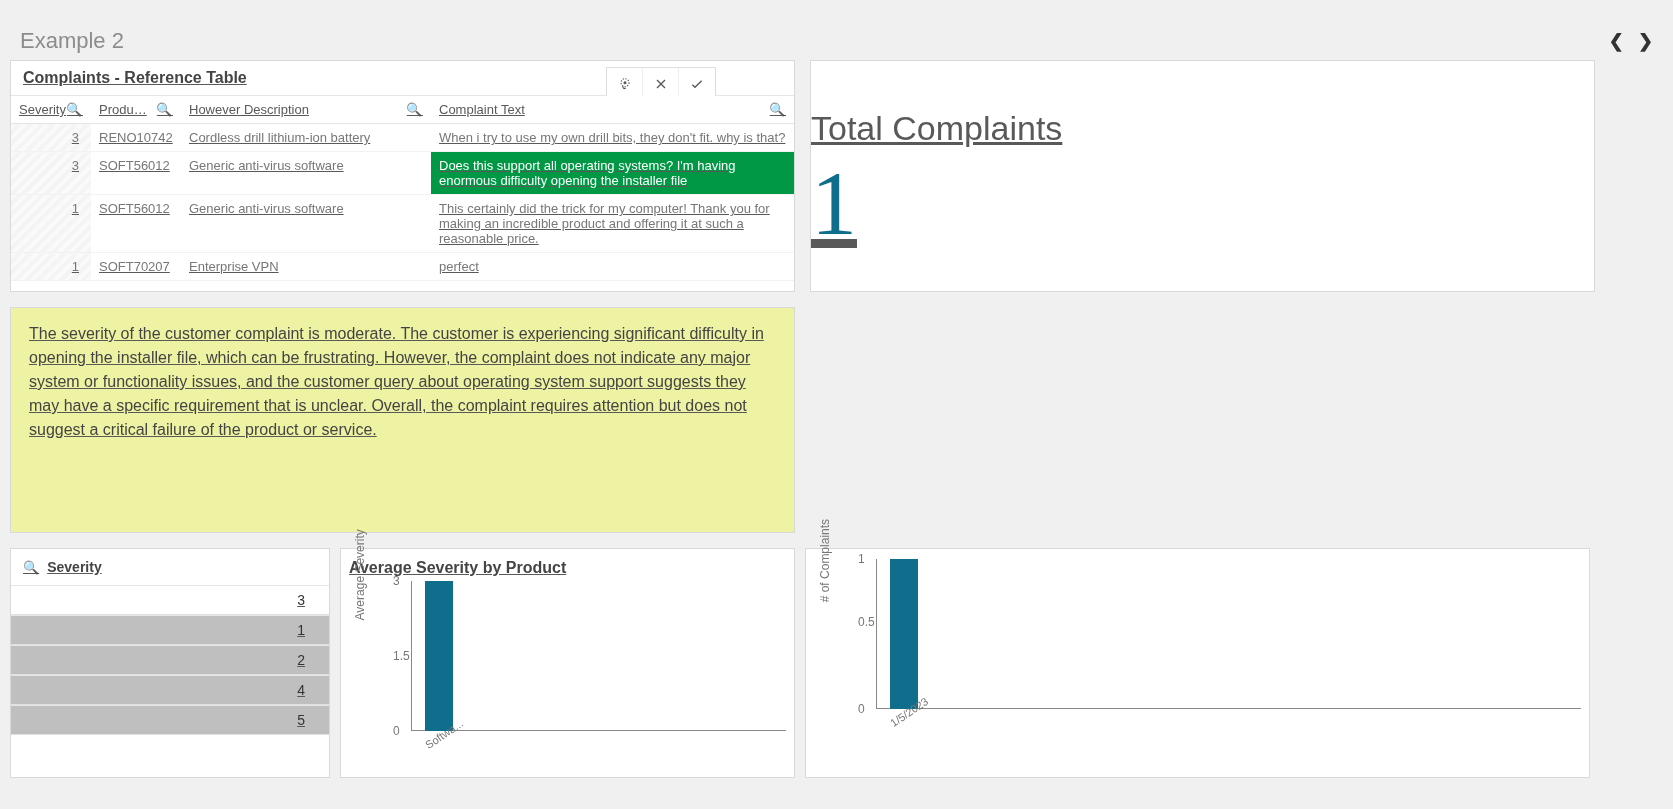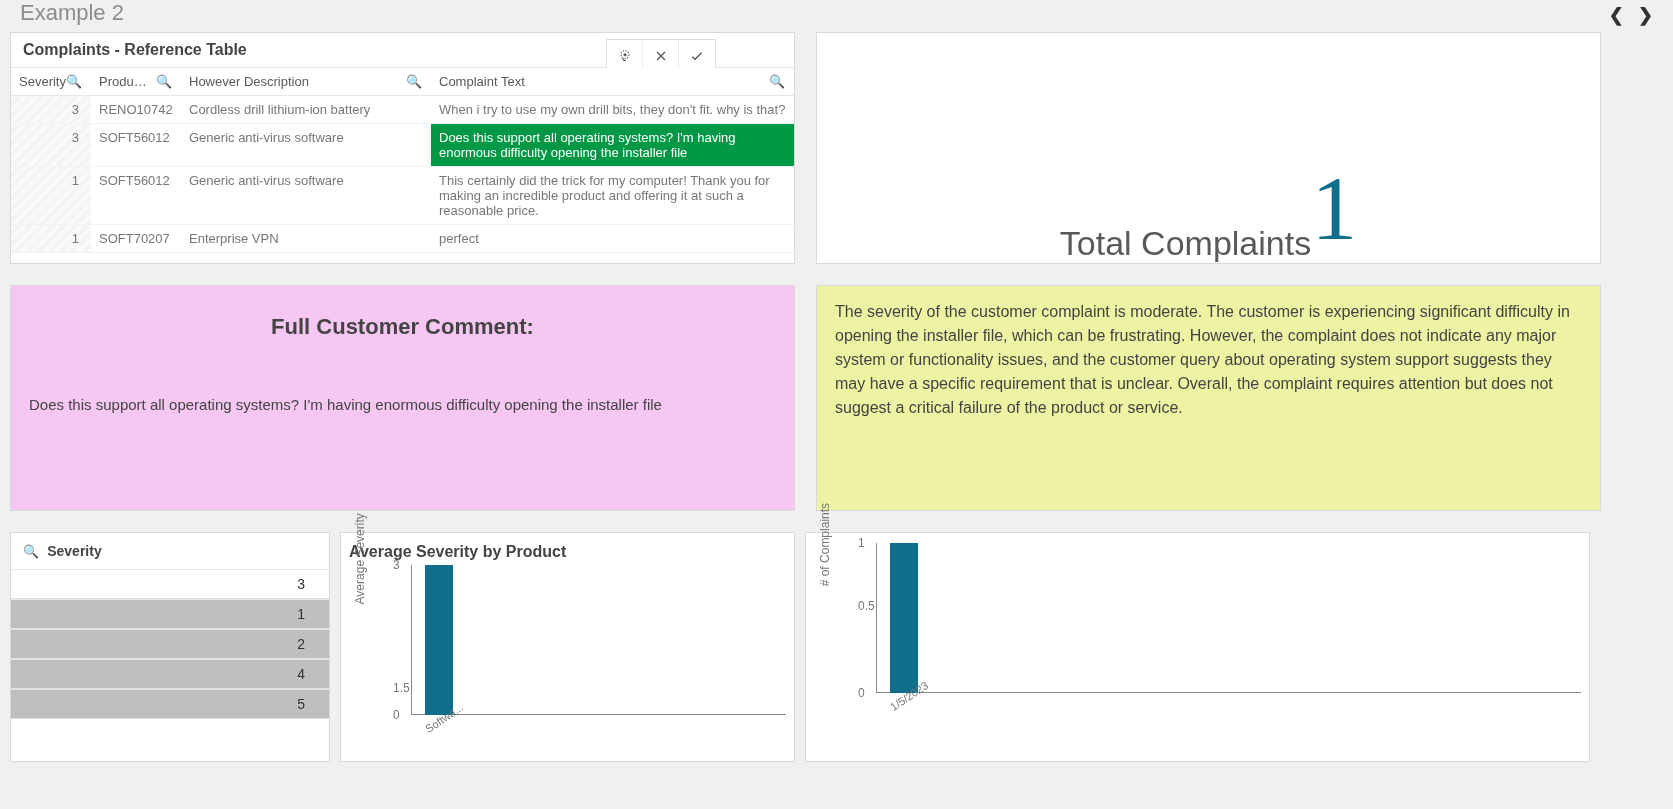--- a/index.html
+++ b/index.html
@@ -5,33 +5,34 @@
   * { box-sizing: border-box; margin: 0; padding: 0; }
   body {
     font-family: -apple-system, BlinkMacSystemFont, "Segoe UI", Arial, sans-serif;
     background: #f0f0f0;
     color: #595959;
     width: 1673px;
     font-size: 14px;
   }
   .page-header {
     display: flex;
-    align-items: flex-end;
+    align-items: center;
     justify-content: space-between;
-    padding: 0 20px 6px;
+    padding: 28px 20px 6px;
     gap: 12px;
   }
   .page-title { font-size: 22px; font-weight: 400; color: #8c8c8c; }
   .nav-arrows { display: flex; gap: 14px; color: #333; }
   .nav-arrows span { cursor: pointer; font-size: 18px; font-weight: bold; }
   .grid {
     display: grid;
     grid-template-columns: 785px 785px;
-    gap: 21px;
+    gap: 15px;
     padding: 0 10px 10px 10px;
+    text-decoration: underline;
   }
   .panel { background: #fff; border: 1px solid #d9d9d9; position: relative; }
   
   .table-panel { height: 232px; overflow: hidden; }
   .table-header {
     display: flex; align-items: center; padding: 8px 12px;
     font-weight: 700; color: #444; font-size: 16px;
   }
   .table-toolbar {
     position: absolute; top: 6px; right: 78px;
@@ -57,21 +58,21 @@
   .th-text { width: auto; }
   tbody td {
     padding: 6px 8px; vertical-align: top; border-bottom: 1px solid #f2f2f2;
     color: #777; overflow: hidden;
   }
   tbody tr td:first-child { text-align: right; padding-right: 12px; }
   .row-sel td.ctext { background: #009845; color: #fff; }
   .striped { background: repeating-linear-gradient(135deg,#fafafa,#fafafa 4px,#f4f4f4 4px,#f4f4f4 8px); }
   td.sevcell.striped, td.prodcell.spacer { }
   
-  .kpi-panel { height: 232px; display:flex; flex-direction:row; align-items:flex-end; justify-content:center; }
+  .kpi-panel { height: 232px; display:flex; flex-direction:column; align-items:flex-start; justify-content:center; }
   .kpi-title { font-size: 34px; color: #595959; margin-top:16px; }
   .kpi-value { font-size: 92px; color: #0f6e8c; font-weight:400; line-height:1.2; font-family: Georgia, 'Times New Roman', serif; }
   
   .comment-panel { height: 226px; background: #f6c7f2; border:1px solid #d9d9d9; padding: 18px; }
   .comment-title { text-align:center; font-weight:700; font-size:22px; color:#444; margin-top:10px;}
   .comment-body { margin-top: 56px; font-size: 15px; color:#444; }
   
   .impression-panel { height: 226px; background: #eef3a3; border:1px solid #d9d9d9; padding: 14px 18px; }
   .impression-title { font-weight:700; font-size:16px; color:#333; margin-bottom:16px;}
   .impression-body { font-size:16px; color:#444; line-height:1.5; }
@@ -192,24 +193,20 @@
           </tr>
         </tbody>
     </table>
   </div>
 
   <div class="panel kpi-panel">
     <div class="kpi-title">Total Complaints</div>
     <div class="kpi-value">1</div>
   </div>
 
-  <div class="comment-panel">
-    <div class="comment-title">Full Customer Comment:</div>
-    <div class="comment-body">Does this support all operating systems? I'm having enormous difficulty opening the installer file</div>
-  </div>
 
   <div class="impression-panel">
     <div class="impression-body">The severity of the customer complaint is moderate. The customer is experiencing significant difficulty in opening the installer file, which can be frustrating. However, the complaint does not indicate any major system or functionality issues, and the customer query about operating system support suggests they may have a specific requirement that is unclear. Overall, the complaint requires attention but does not suggest a critical failure of the product or service.</div>
   </div>
 
   <div class="bottom-row">
 
     <div class="filter-panel">
       <div class="filter-head">
         <span class="search-icon">🔍</span>
@@ -224,21 +221,21 @@
         </div>
     </div>
 
     <div class="chart-panel">
       <div class="chart-title">Average Severity by Product</div>
       <div class="chart-area" id="chart-0">
         <div class="y-label">Average Severity</div>
         <div class="y-axis"></div>
         <div class="x-axis"></div>
       <div class="tick" style="top: 150px;">0</div>
-          <div class="tick" style="top: 75px; margin-top: 48px;">1.5</div>
+          <div class="tick" style="top: 75px;">1.5</div>
           <div class="tick" style="top: 0px;">3</div>
           <div class="bar" style="height: 150px; left: 42px; background: rgb(15, 110, 140);"></div>
           <div class="xlabel" style="left: 40px;">Softwa...</div>
         </div>
     </div>
 
     <div class="chart-panel">
       <div class="chart-area" id="chart-1">
         <div class="y-label"># of Complaints</div>
         <div class="y-axis"></div>

